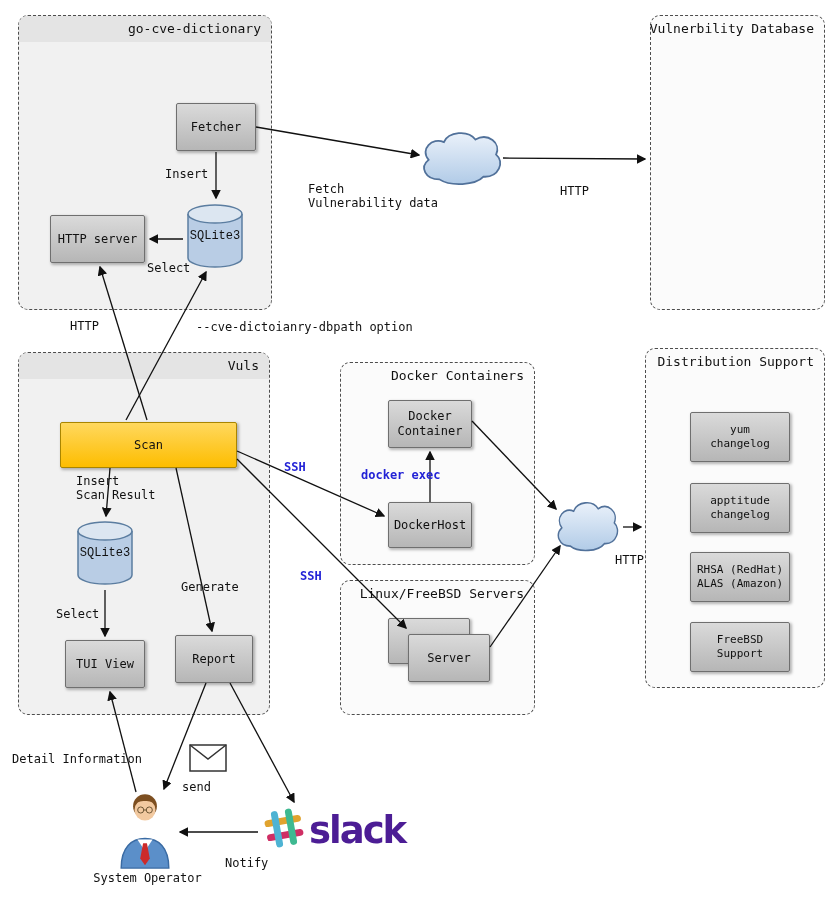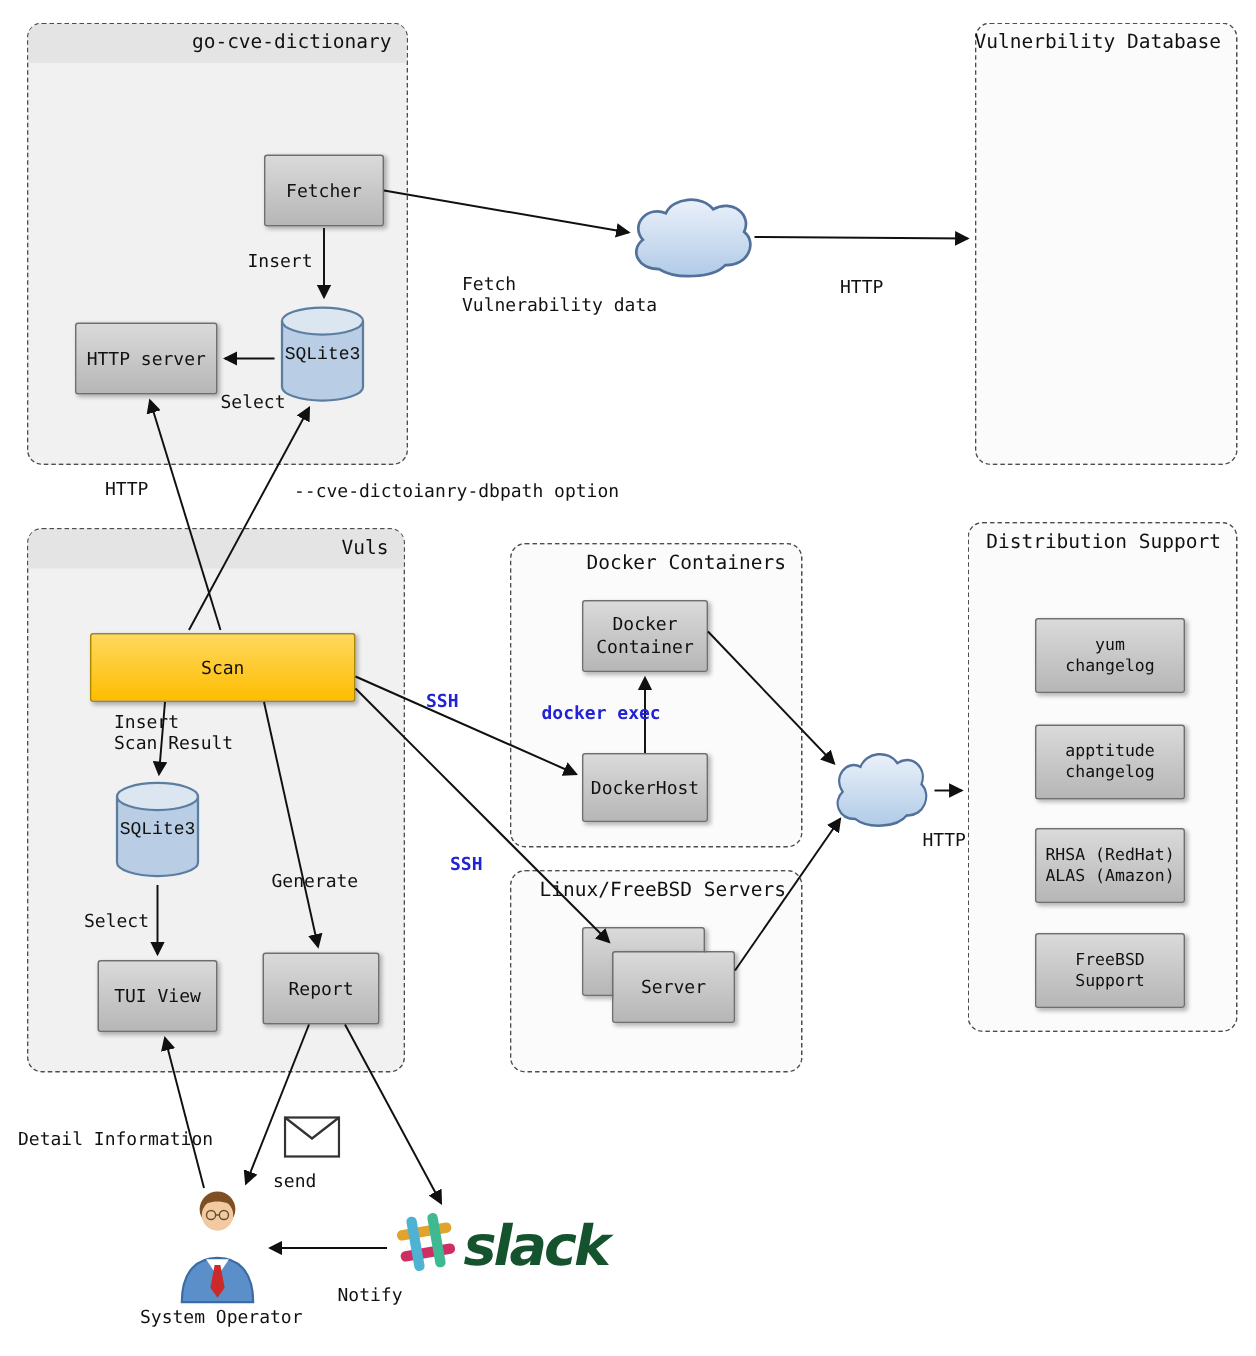--- a/index.html
+++ b/index.html
@@ -36,21 +36,21 @@
   .cloud svg { width: 100%; height: 100%; }
   .edges { position: absolute; left: 0; top: 0; z-index: 3; pointer-events: none; }
   .edges line { stroke: #101010; stroke-width: 1.3; }
   .lbl { position: absolute; z-index: 4; font-size: 12px; line-height: 1.2; white-space: pre-line; }
   .lbl.blue { color: #2323d6; font-weight: bold; }
   .lbl.center { text-align: center; }
   .figure { position: absolute; z-index: 2; }
   .slack-wrap { position: absolute; z-index: 2; display: flex; align-items: center; gap: 3px; }
   .slack-text {
     font-family: "DejaVu Sans", "Liberation Sans", sans-serif; font-weight: bold;
-    font-size: 37px; letter-spacing: -2px; color: #14532d; font-style: italic;
+    font-size: 37px; letter-spacing: -2px; color: #4c1d95;
   }
 </style>
 </head>
 <body>
 
 <div class="canvas">
 
   <div class="group shaded" style="left:18px;top:15px;width:254px;height:295px">
     <div class="band"></div>
     <div class="group-title">go-cve-dictionary</div>

